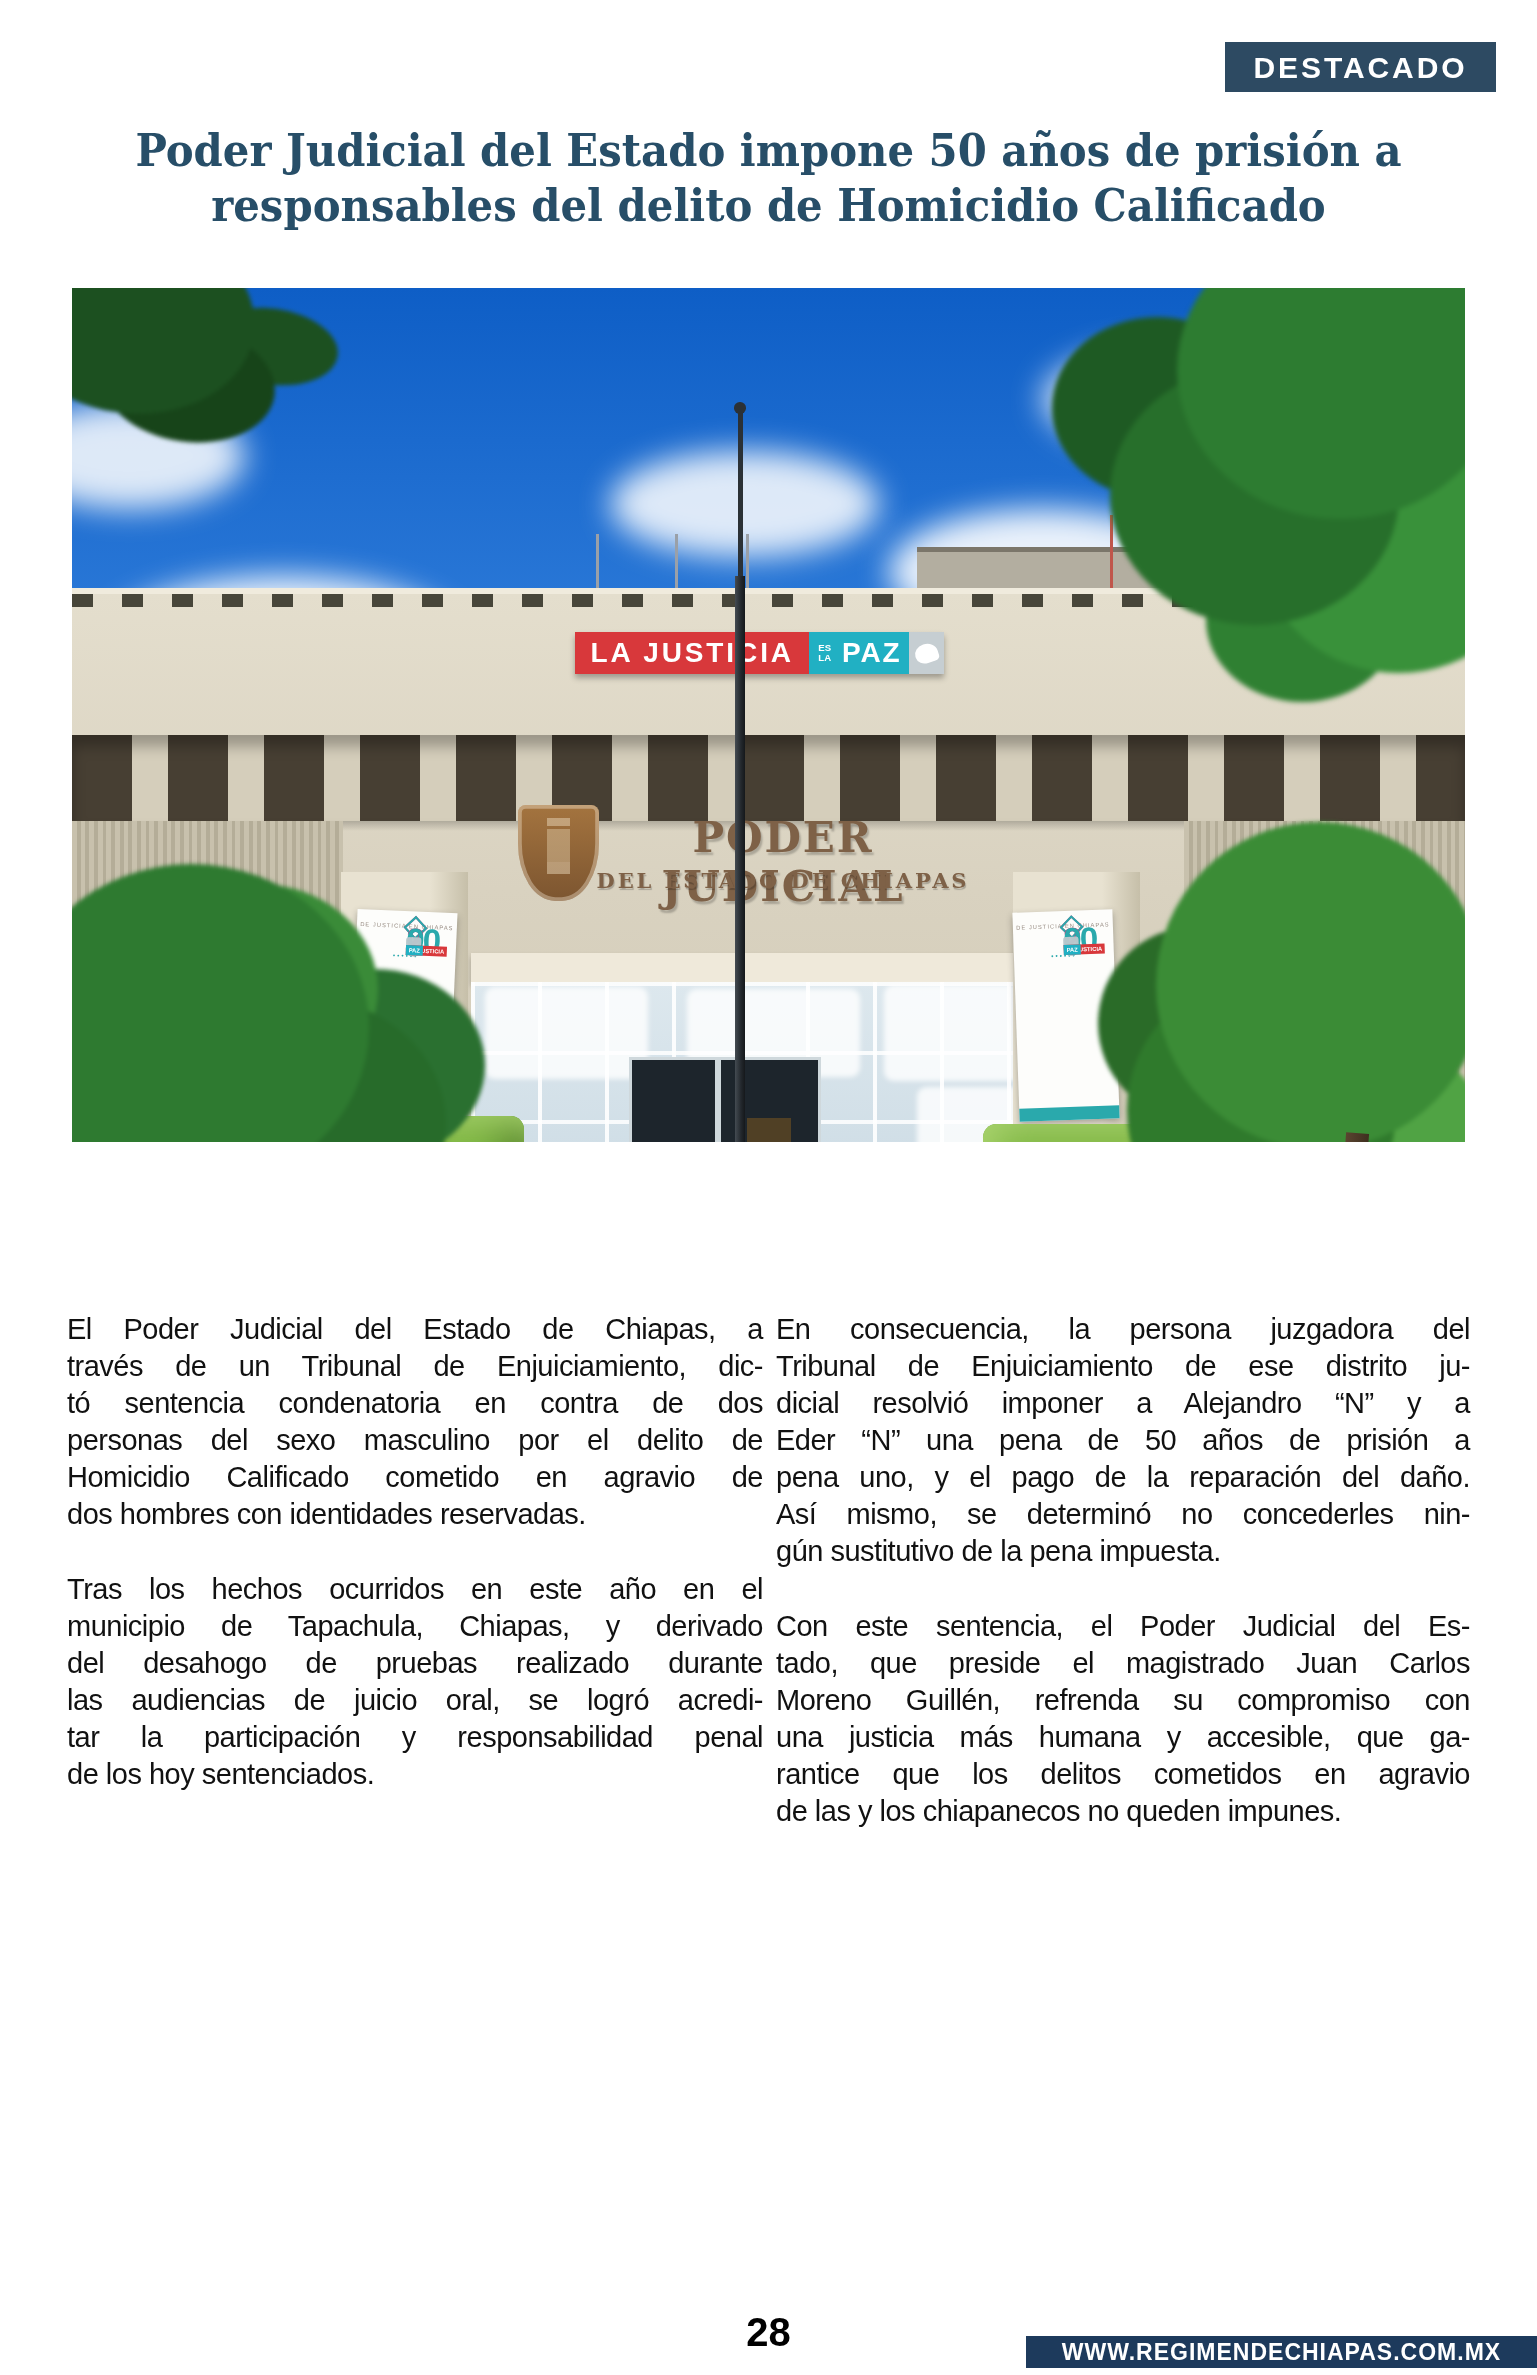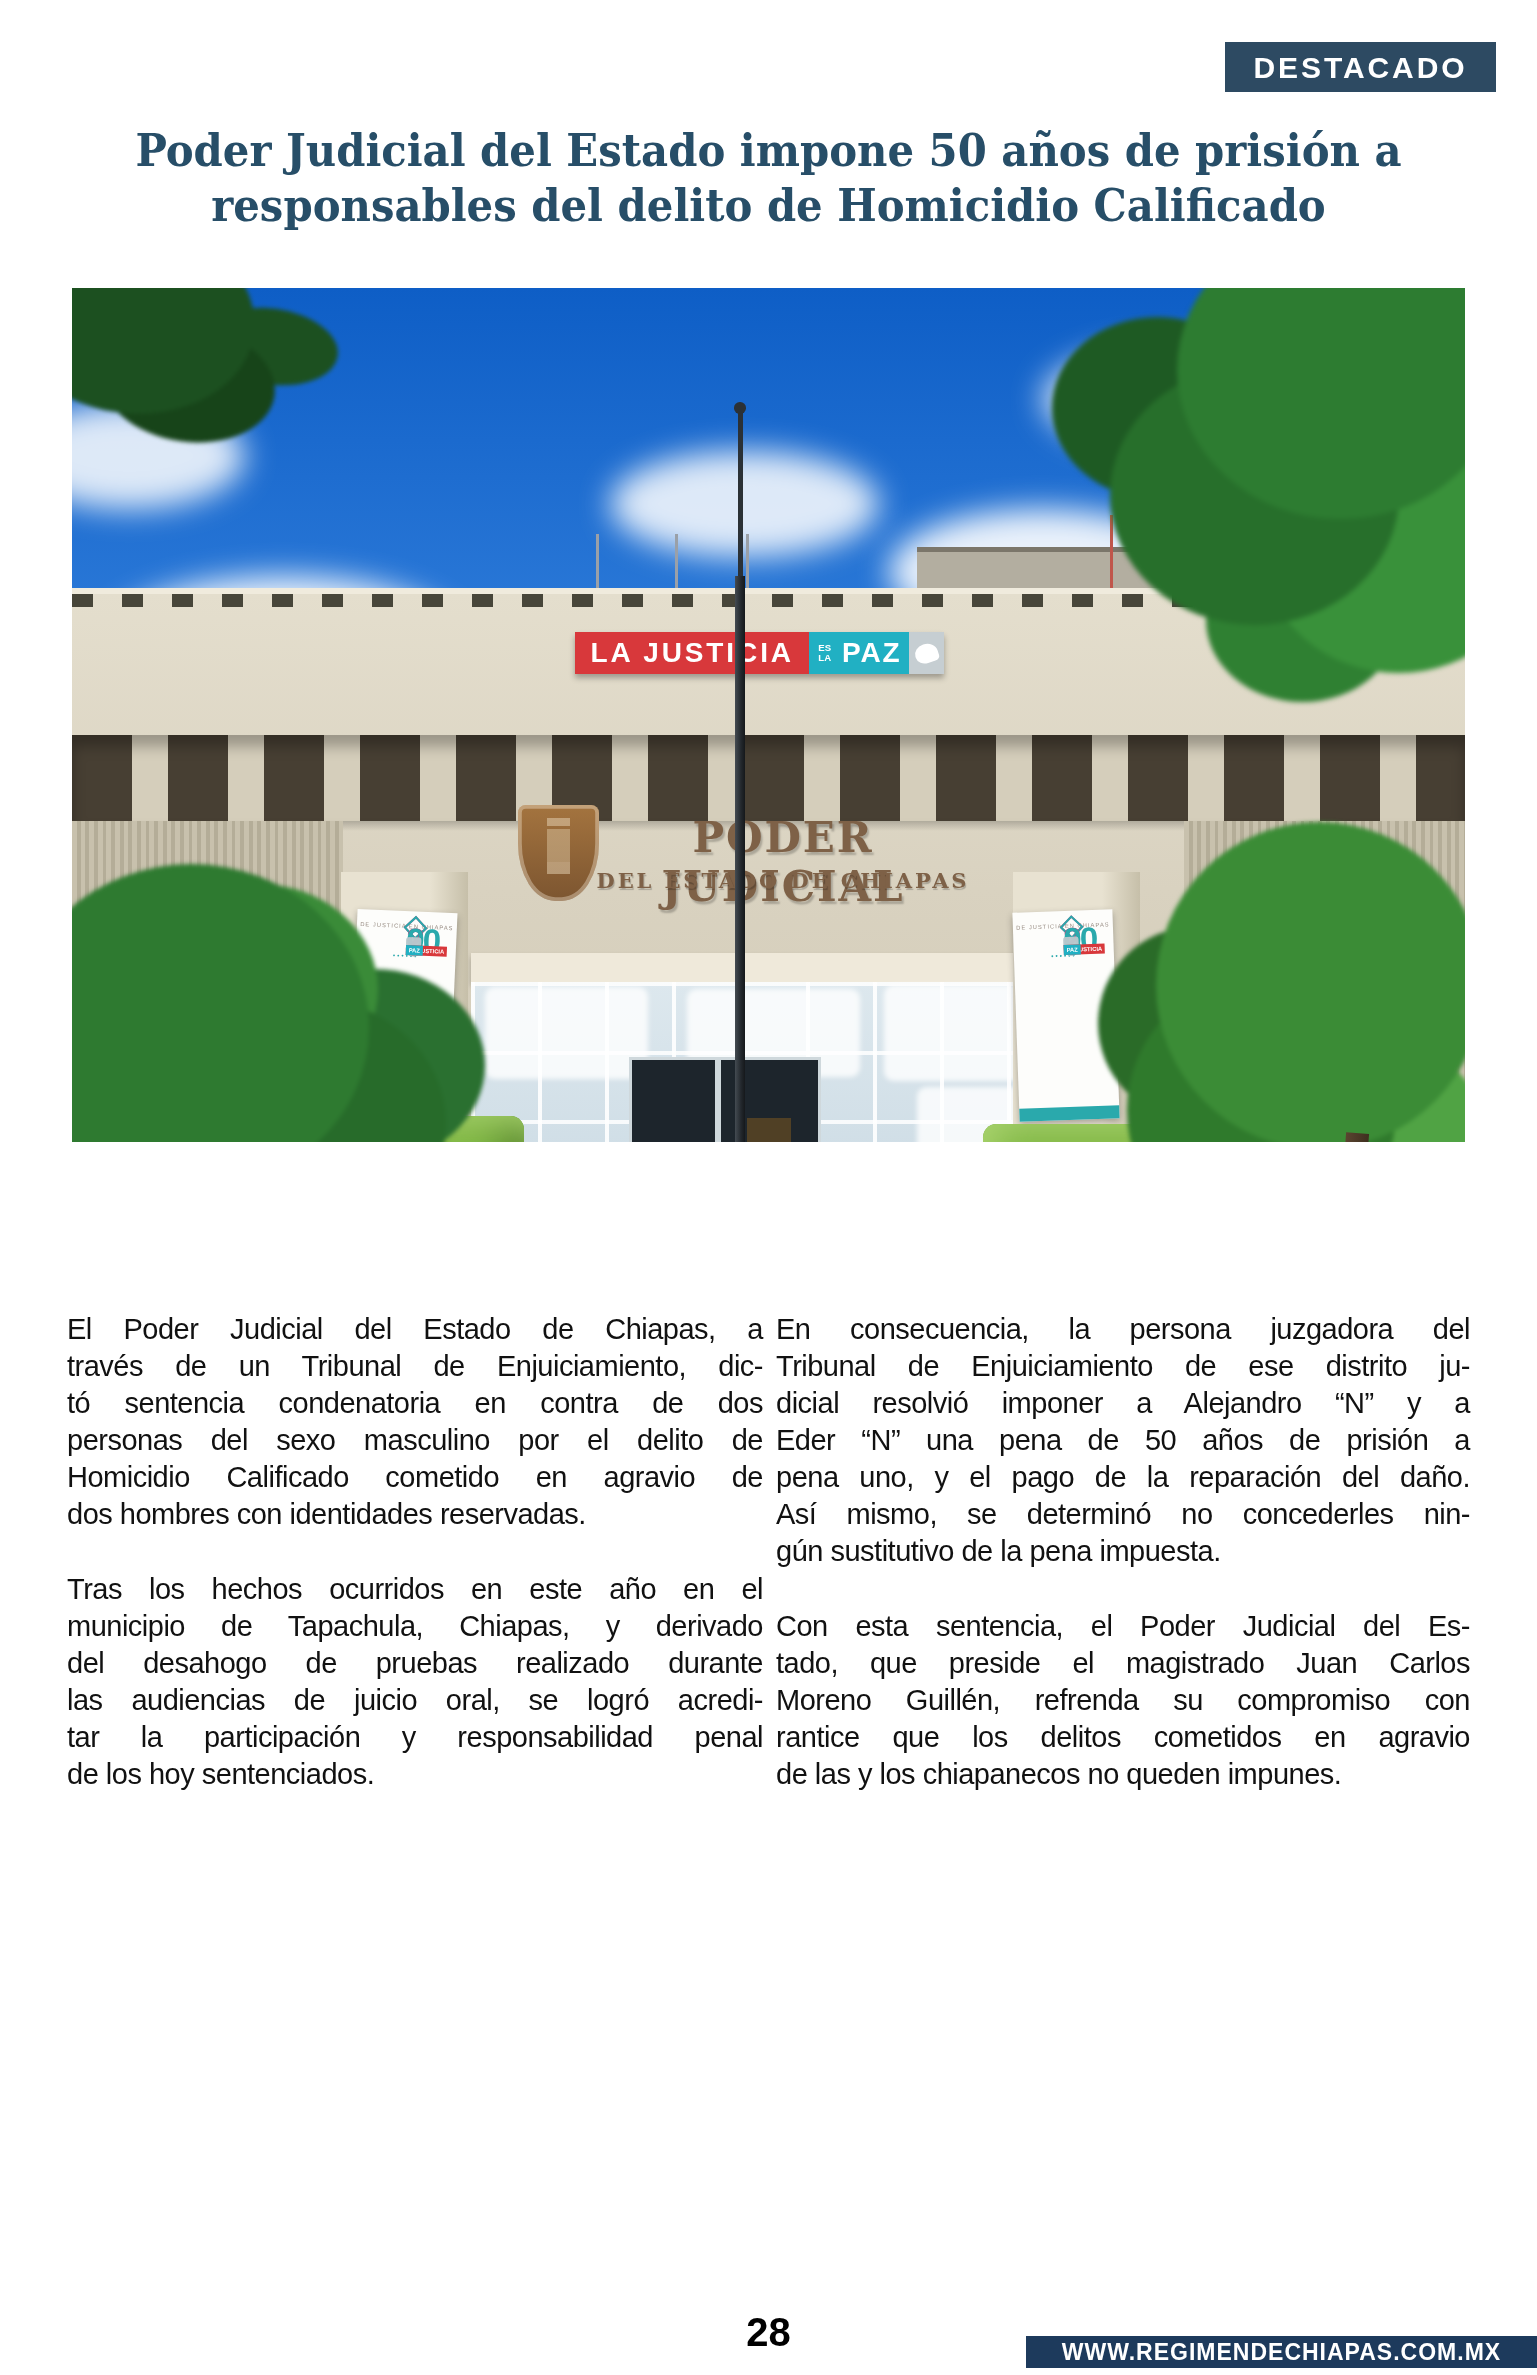--- a/index.html
+++ b/index.html
@@ -321,23 +321,24 @@
         <div class="para">
           <div class="line">En consecuencia, la persona juzgadora del</div>
           <div class="line">Tribunal de Enjuiciamiento de ese distrito ju-</div>
           <div class="line">dicial resolvió imponer a Alejandro “N” y a</div>
           <div class="line">Eder “N” una pena de 50 años de prisión a</div>
           <div class="line">pena uno, y el pago de la reparación del daño.</div>
           <div class="line">Así mismo, se determinó no concederles nin-</div>
           <div class="line last">gún sustitutivo de la pena impuesta.</div>
         </div>
         <div class="para">
-          <div class="line">Con esta sentencia, el Poder Judicial del Es-</div>
+          <div class="line">Con este sentencia, el Poder Judicial del Es-</div>
           <div class="line">tado, que preside el magistrado Juan Carlos</div>
           <div class="line">Moreno Guillén, refrenda su compromiso con</div>
+          <div class="line">una justicia más humana y accesible, que ga-</div>
           <div class="line">rantice que los delitos cometidos en agravio</div>
           <div class="line last">de las y los chiapanecos no queden impunes.</div>
         </div>
       </section>
   </main>
 
   <div class="pagenum">28</div>
   <div class="footerbar">
     <span>WWW.REGIMENDECHIAPAS.COM.MX</span>
   </div>

